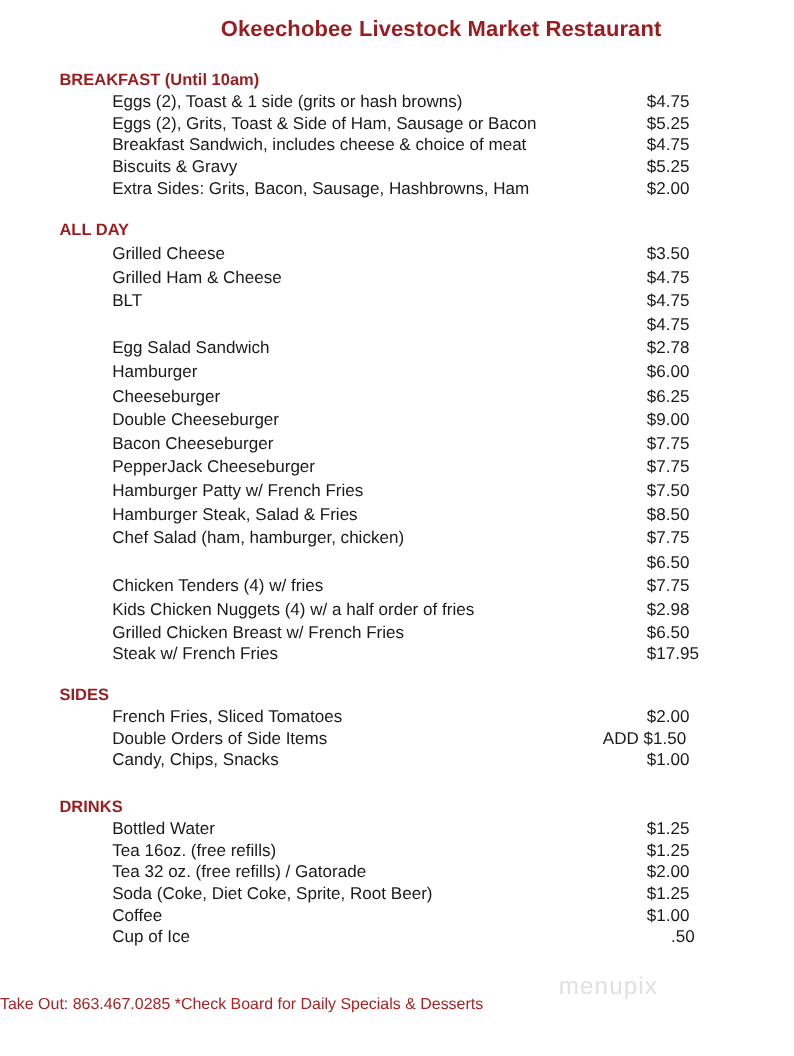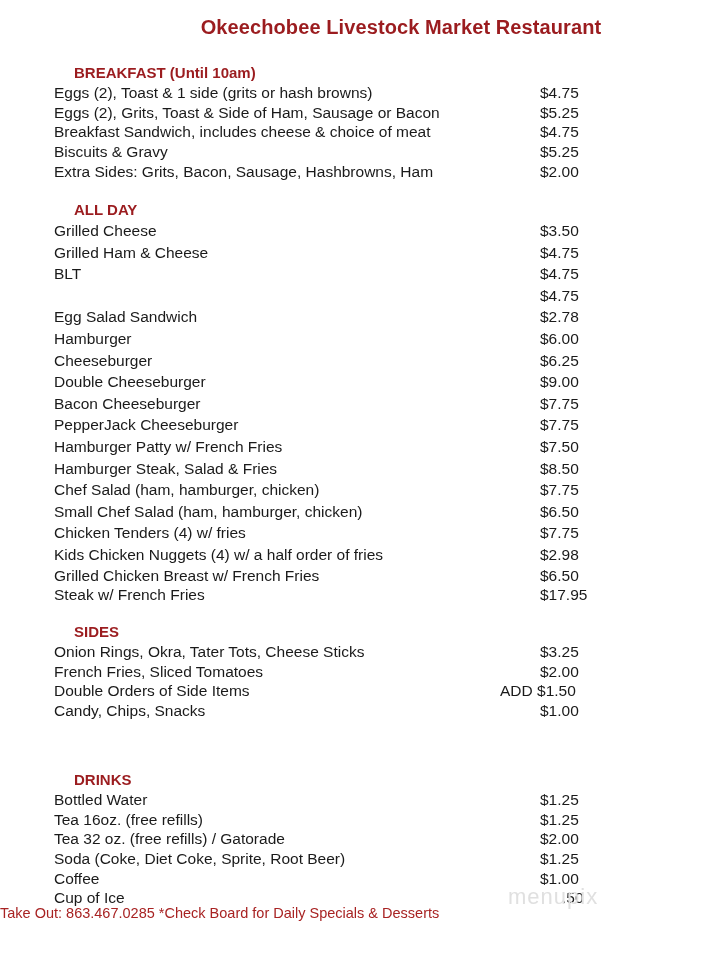--- a/index.html
+++ b/index.html
@@ -1,22 +1,22 @@
 <!DOCTYPE html>
 <html><head>
 <meta charset="utf-8">
 <style>
   html, body { margin:0; padding:0; background:#fff; }
   body { width:722px; height:960px; position:relative; overflow:hidden;
          font-family:"Liberation Sans", sans-serif; color:#1a1a1a; }
   .title { position:absolute; top:16px; left:0; width:722px; text-align:center;
            font-weight:bold; font-size:20px; color:#9b1c1f; letter-spacing:0.1px;padding-left:40px; }
   .section { position:absolute; left:54px; width:560px; }
-  .sec-head { font-weight:bold; font-size:15px; color:#9b1c1f; height:20px; line-height:20px;margin-left:20px; }
-  .row { position:relative; font-size:15.5px; line-height:19.7px; height:19.7px; white-space:nowrap; }
+  .sec-head { font-weight:bold; font-size:15px; color:#9b1c1f; height:20px; line-height:20px; }
+  .row { position:relative; font-size:15.5px; line-height:19.7px; height:19.7px; white-space:nowrap;margin-left:48px; }
   .row .price { position:absolute; left:486px; top:0; }
   .row .price.add { left:446px; }
   .row .price.ice { left:508px; }
   #allday .row { height:21.6px; line-height:21.6px; }
   .footer { position:absolute; top:905px; left:0; width:722px; text-align:left;
             font-size:14.5px; color:#a82323; }
   .watermark { position:absolute; top:884px; left:508px; font-size:22px; color:#e0e0e0;
                letter-spacing:1px; }
 </style>
 </head>
@@ -41,36 +41,35 @@
   <div class="row"><span class="price">$4.75</span></div>
   <div class="row"><span>Egg Salad Sandwich</span><span class="price">$2.78</span></div>
   <div class="row"><span>Hamburger</span><span class="price">$6.00</span></div>
   <div class="row"><span>Cheeseburger</span><span class="price">$6.25</span></div>
   <div class="row"><span>Double Cheeseburger</span><span class="price">$9.00</span></div>
   <div class="row"><span>Bacon Cheeseburger</span><span class="price">$7.75</span></div>
   <div class="row"><span>PepperJack Cheeseburger</span><span class="price">$7.75</span></div>
   <div class="row"><span>Hamburger Patty w/ French Fries</span><span class="price">$7.50</span></div>
   <div class="row"><span>Hamburger Steak, Salad &amp; Fries</span><span class="price">$8.50</span></div>
   <div class="row"><span>Chef Salad (ham, hamburger, chicken)</span><span class="price">$7.75</span></div>
-  <div class="row"><span>Small Chef Salad (ham, hamburger, chicken)</span><span class="price">$6.50</span></div>
+  <div class="row"><span class="price">$6.50</span></div>
   <div class="row"><span>Chicken Tenders (4) w/ fries</span><span class="price">$7.75</span></div>
   <div class="row"><span>Kids Chicken Nuggets (4) w/ a half order of fries</span><span class="price">$2.98</span></div>
   <div class="row" style="height:19.7px;line-height:19.7px;"><span>Grilled Chicken Breast w/ French Fries</span><span class="price">$6.50</span></div>
   <div class="row" style="height:19.7px;line-height:19.7px;"><span>Steak w/ French Fries</span><span class="price">$17.95</span></div>
 </div>
 
 <div class="section" id="sides" style="top:622px;">
   <div class="sec-head">SIDES</div>
-  <div class="row"><span>Onion Rings, Okra, Tater Tots, Cheese Sticks</span><span class="price">$3.25</span></div>
   <div class="row"><span>French Fries, Sliced Tomatoes</span><span class="price">$2.00</span></div>
   <div class="row"><span>Double Orders of Side Items</span><span class="price add">ADD $1.50</span></div>
   <div class="row"><span>Candy, Chips, Snacks</span><span class="price">$1.00</span></div>
 </div>
 
-<div class="section" id="drinks" style="top:770px;">
+<div class="section" id="drinks" style="top:724px;">
   <div class="sec-head">DRINKS</div>
   <div class="row"><span>Bottled Water</span><span class="price">$1.25</span></div>
   <div class="row"><span>Tea 16oz. (free refills)</span><span class="price">$1.25</span></div>
   <div class="row"><span>Tea 32 oz. (free refills) / Gatorade</span><span class="price">$2.00</span></div>
   <div class="row"><span>Soda (Coke, Diet Coke, Sprite, Root Beer)</span><span class="price">$1.25</span></div>
   <div class="row"><span>Coffee</span><span class="price">$1.00</span></div>
   <div class="row"><span>Cup of Ice</span><span class="price ice">.50</span></div>
 </div>
 
 <div class="watermark">menupix</div>

